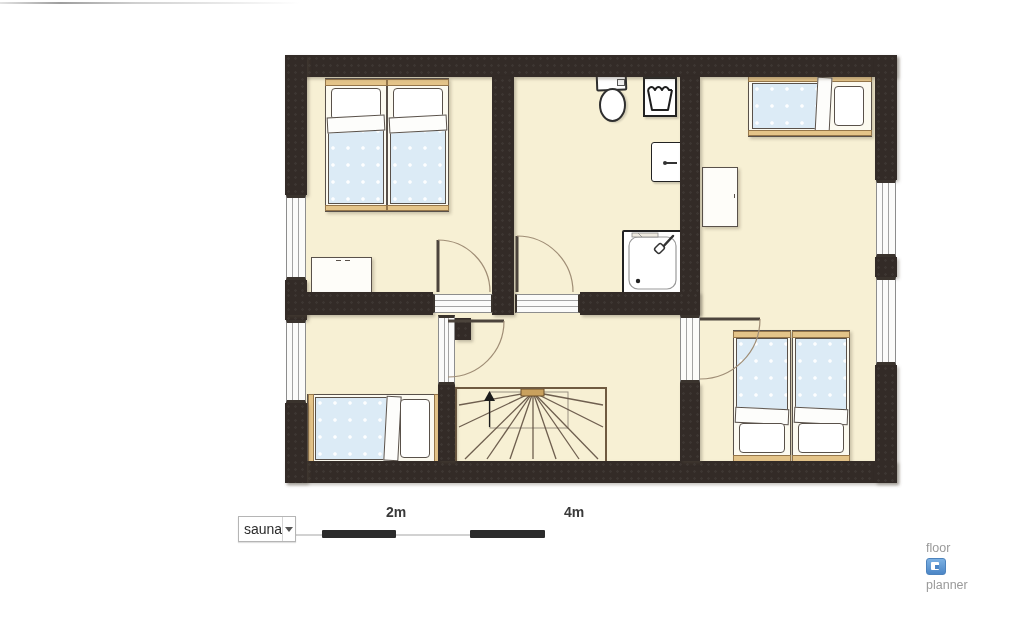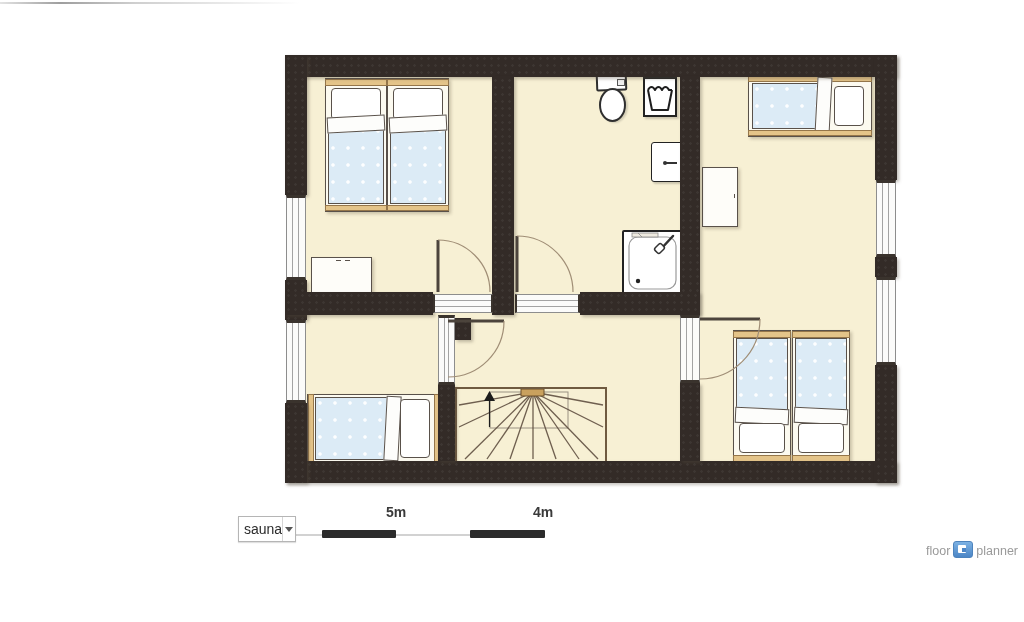--- a/index.html
+++ b/index.html
@@ -102,21 +102,21 @@
   .unit-dd .arrow-box{width:16px;height:100%;border-left:1px solid #d5d5d5;display:flex;
       align-items:center;justify-content:center;}
   .dd-arrow{width:0;height:0;border-left:4px solid rgba(0,0,0,0);border-right:4px solid rgba(0,0,0,0);
       border-top:5px solid #555;}
   .scale-base{position:absolute;left:296px;top:534px;width:249px;height:2px;background:#d2d2d2;z-index:9;}
   .scale-black{position:absolute;top:530px;height:8px;background:#2b2b2b;z-index:9;border-radius:1px;}
   .scale-label{position:absolute;top:504px;width:40px;text-align:center;font-size:14px;font-weight:bold;
       color:#3a3a3a;z-index:9;}
 
   
-  .logo{position:absolute;left:926px;top:541px;display:flex;align-items:flex-end;gap:3px;z-index:10;cursor:pointer;}
+  .logo{position:absolute;left:926px;top:541px;display:flex;align-items:flex-start;gap:3px;z-index:10;cursor:pointer;flex-direction:column;}
   .logo .word{font-size:12.5px;color:#9a9a9a;}
   .logo .mark{width:18px;height:15px;border-radius:3px;border:1px solid #4d83bd;
       background:linear-gradient(#7cb1e3,#4c86c6);position:relative;}
   .logo .mark::before{content:"";position:absolute;left:4px;top:3px;width:8px;height:8px;background:#fff;border-radius:1px;}
   .logo .mark::after{content:"";position:absolute;left:8px;top:6px;width:4px;height:4px;background:#4c86c6;}
 
   .scan-line{position:absolute;left:0;top:2px;width:300px;height:2px;z-index:2;
       background:linear-gradient(90deg,#e3e3e3,#9e9e9e 20%,#cfcfcf 45%,rgba(255,255,255,0));}
 </style>
 </head>
@@ -283,22 +283,22 @@
 
   <div class="unit-dd">
     <span class="txt">sauna</span>
     <span class="arrow-box">
       <span class="dd-arrow"></span>
     </span>
   </div>
   <div class="scale-base"></div>
   <div class="scale-black" style="left:322px;width:74px"></div>
   <div class="scale-black" style="left:470px;width:75px"></div>
-  <div class="scale-label" style="left:376px">5m</div>
-  <div class="scale-label" style="left:523px">4m</div>
+  <div class="scale-label" style="left:376px">2m</div>
+  <div class="scale-label" style="left:554px">4m</div>
 
   <div class="logo">
     <span class="word">floor</span>
     <span class="mark"></span>
     <span class="word">planner</span>
   </div>
 
 </div>
 
 </body></html>

